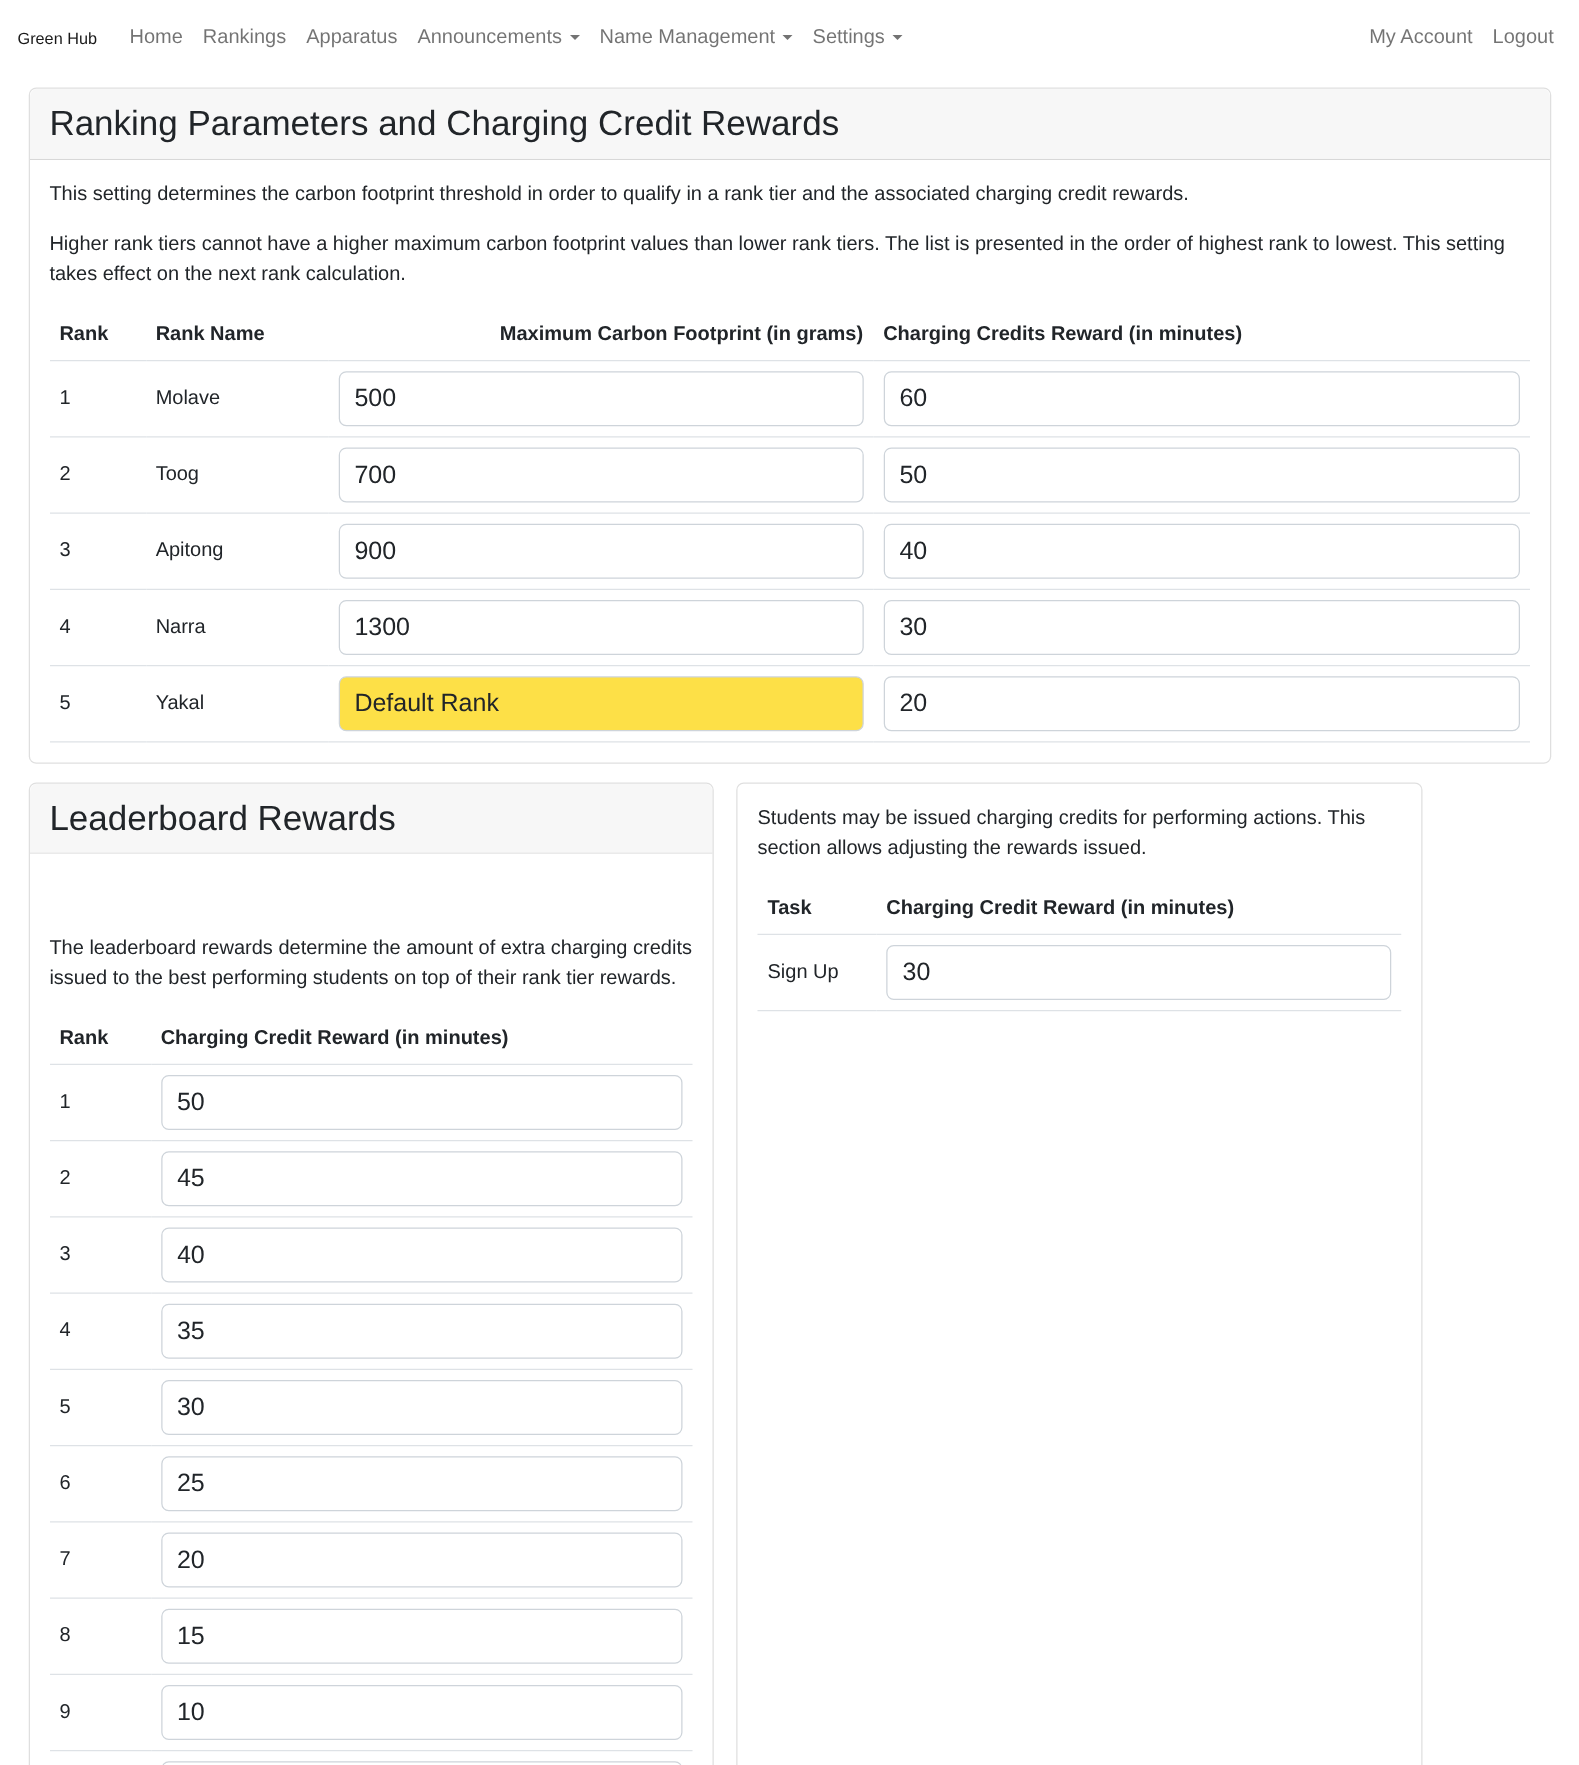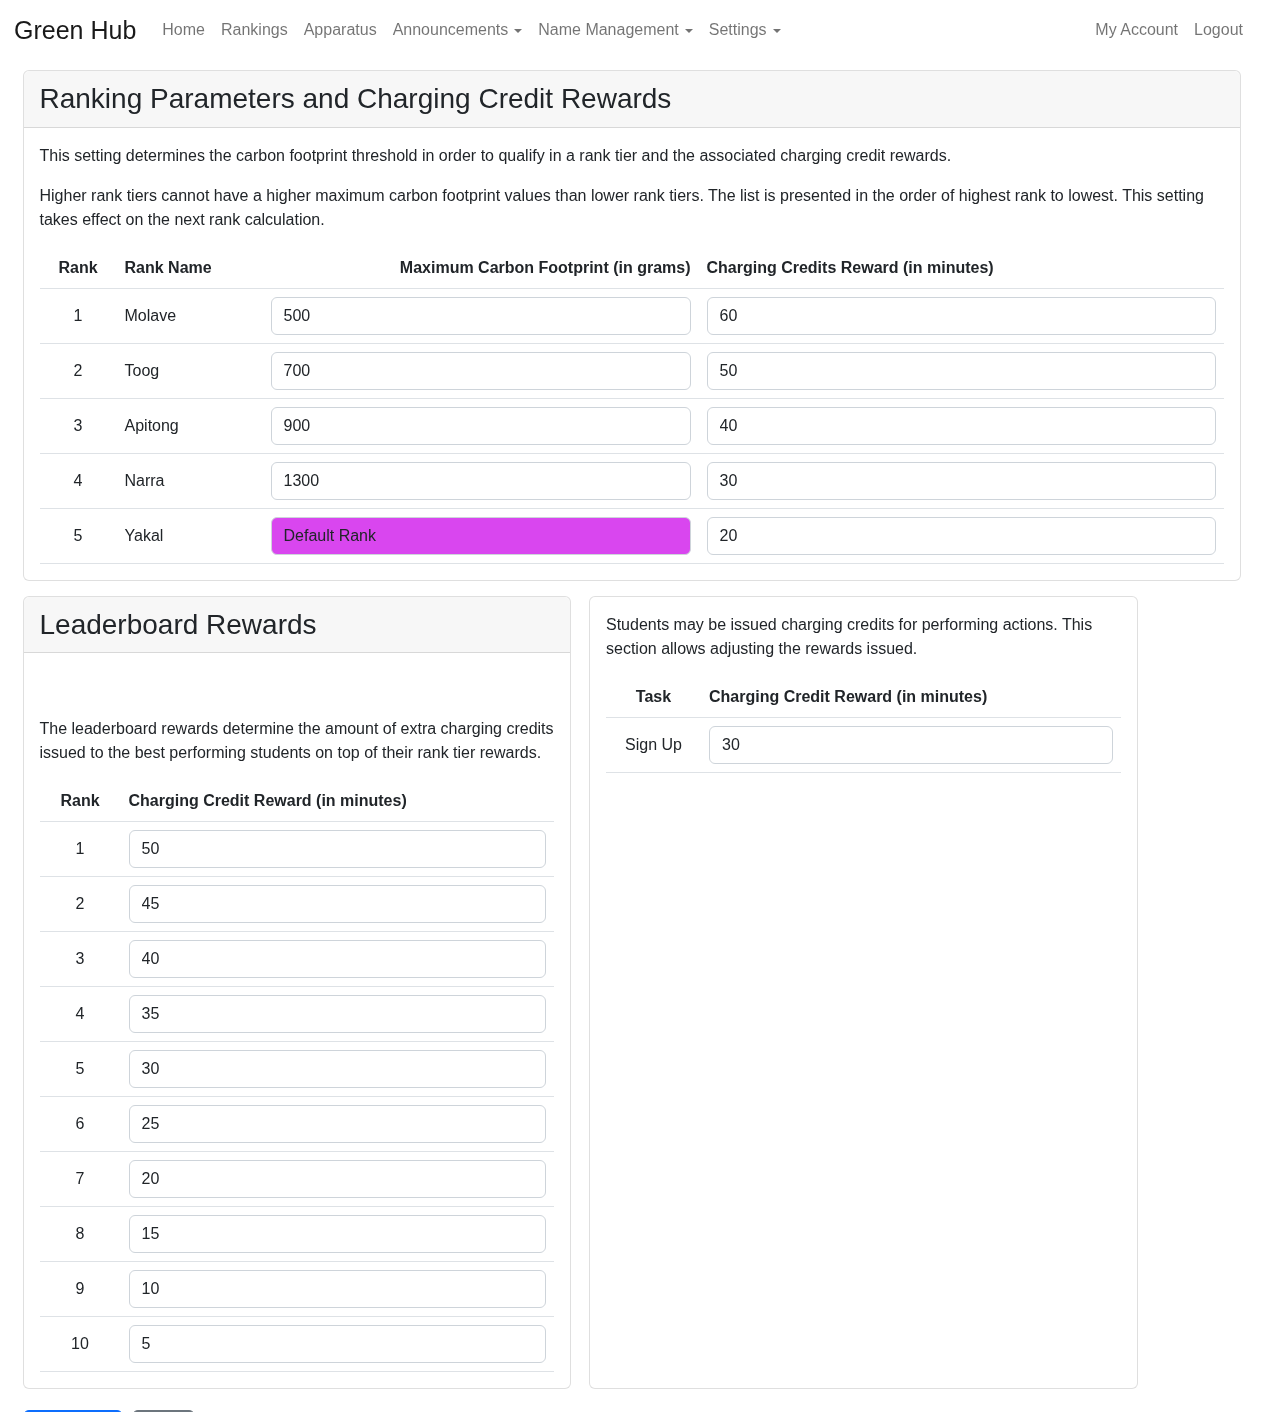--- a/index.html
+++ b/index.html
@@ -15,21 +15,21 @@
   .navbar {
     height: 60px;
     display: flex;
     align-items: center;
     justify-content: space-between;
     padding: 0 12px 0 14px;
     background: #fff;
   }
   .nav-left, .nav-right { display: flex; align-items: center; }
   .brand {
-    font-size: 25px;
+    font-size: 13px;
     color: rgba(0,0,0,0.9);
     text-decoration: none;
     margin-right: 18px;
     white-space: nowrap;
     cursor: pointer;
   }
   .nav-link {
     color: rgba(0,0,0,0.55);
     text-decoration: none;
     padding: 8px;
@@ -75,43 +75,43 @@
   
   table { width: 100%; border-collapse: collapse; }
   th, td {
     padding: 8px;
     border-bottom: 1px solid #dee2e6;
     vertical-align: middle;
     text-align: left;
     line-height: 1.5;
   }
   th { font-weight: 700; }
-  .text-center { text-align: center; }
+  .text-center { }
   .rank-table .col-rank { width: 77px; }
   .rank-table .col-name { width: 146px; }
   .rank-table .col-footprint { width: 436px; text-align: right; }
   .lb-table .col-rank { width: 81px; }
   .bonus-table .col-task { width: 95px; }
 
   
   .form-control {
     display: block;
     width: 100%;
     padding: 6px 12px;
-    font-size: 16px;
+    font-size: 20px;
     line-height: 1.5;
     font-family: inherit;
     color: #212529;
     background: #fff;
     border: 1px solid #ced4da;
     border-radius: 6px;
     outline: none;
   }
   .form-control:disabled, .input-disabled {
-    background: #d946ef;
+    background: #fde047;
   }
 
   
   .actions { display: flex; gap: 9px; margin: 21px 0 15px; }
   .btn {
     border: 1px solid transparent;
     border-radius: 6px;
     padding: 6px 12px;
     font-size: 12px;
     line-height: 1.5;

